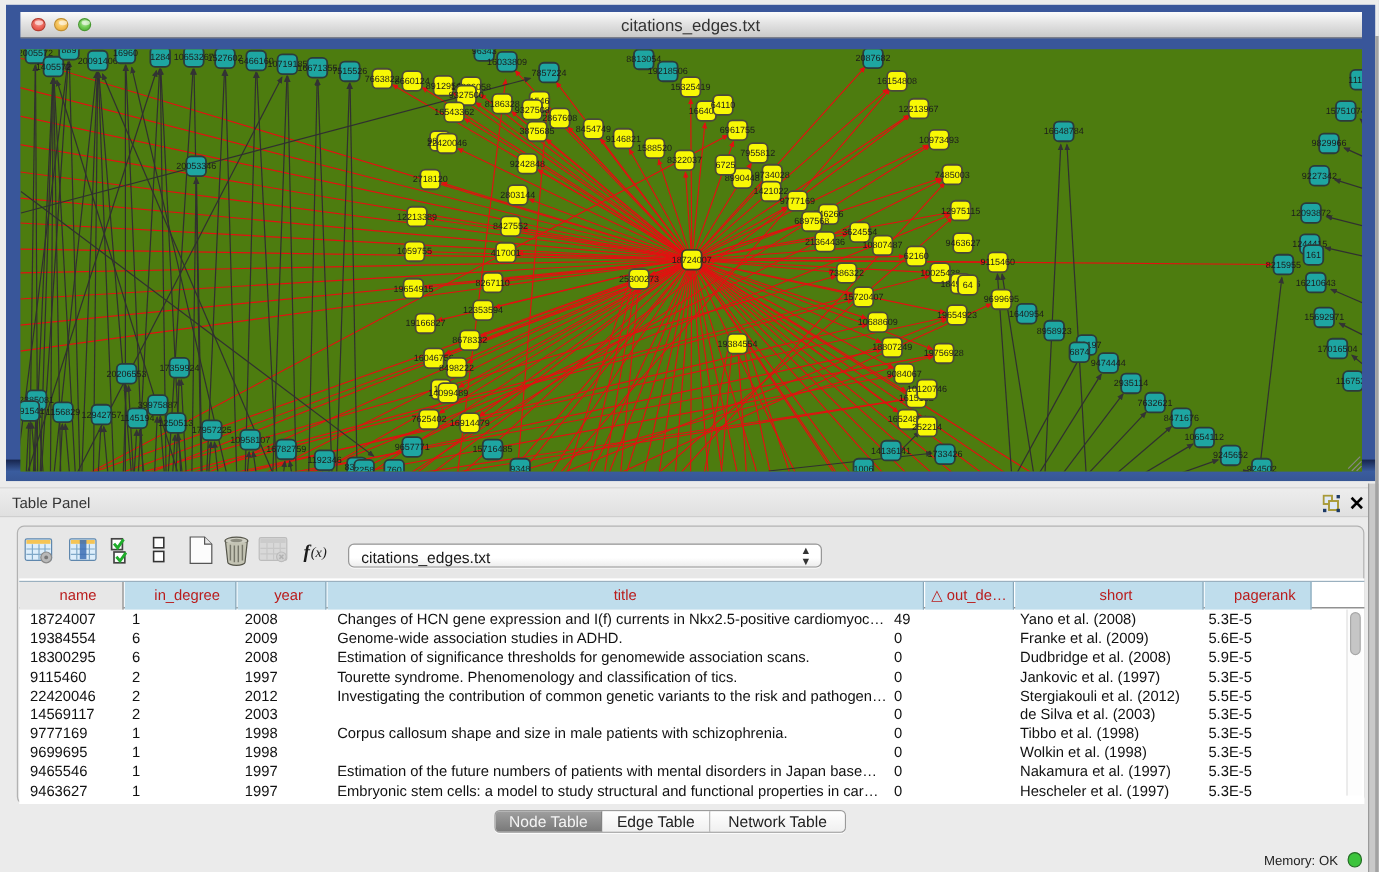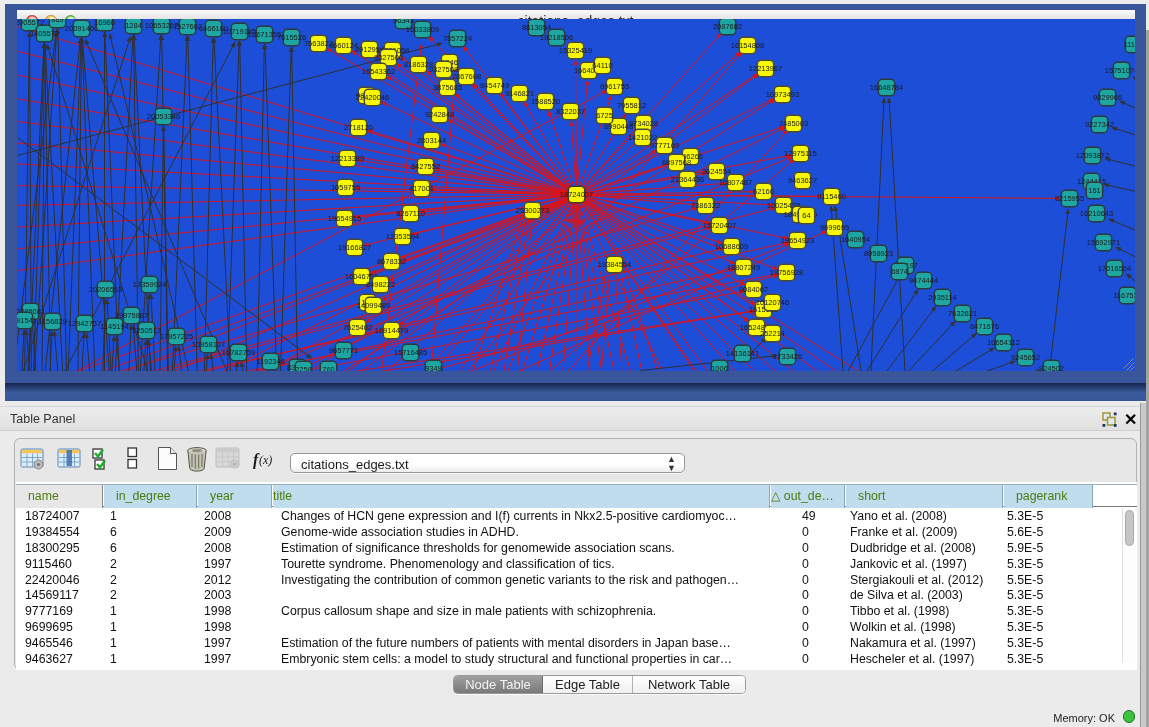--- a/index.html
+++ b/index.html
@@ -9,21 +9,21 @@
 #winbot{position:absolute;left:4.5px;top:383px;width:1141.5px;height:18px;
  background:linear-gradient(#16244c,#3a5c9e 55%,#375694)}
 #titlebar{position:absolute;left:16.5px;top:9.5px;width:1118px;height:22px;
  background:linear-gradient(#fbfbfb,#e3e3e3 45%,#c9c9c9);border-bottom:1px solid #848484}
 #titlebar .t{position:absolute;left:0;right:0;top:3.5px;text-align:center;font-size:14px;color:#323232}
 .tl{position:absolute;top:5.2px;width:11.5px;height:11.5px;border-radius:50%}
 .tl i{position:absolute;left:2.2px;top:1px;width:7px;height:4px;border-radius:50%;background:rgba(255,255,255,.55)}
 #tlr{left:9.6px;background:radial-gradient(circle at 50% 35%,#f4a79d,#ec6257 55%,#d8463a);border:1px solid #b43b30}
 #tly{left:28.9px;background:radial-gradient(circle at 50% 35%,#fbe0a2,#f5bf50 55%,#e0a23a);border:1px solid #c08e2e}
 #tlg{left:48.2px;background:radial-gradient(circle at 50% 35%,#c4ecb2,#6cc94f 55%,#4aad35);border:1px solid #46982f}
-#canvas{position:absolute;left:16.5px;top:19px;width:1118px;height:351.5px;background:#1d4ed8;overflow:hidden}
+#canvas{position:absolute;left:16.5px;top:41px;width:1118px;height:351.5px;background:#4d7c0f;overflow:hidden}
 .edges line{fill:none}
 line.re{stroke:#e31111;stroke-width:0.95}
 line.bk{stroke:#303030;stroke-width:1}
 .nl{font-size:7.5px;fill:#1c1c1c;text-anchor:middle;font-family:"Liberation Sans",sans-serif}
 
 #rstrip{position:absolute;right:0;top:30px;width:3.5px;height:697px;background:#a2a2a2}
 #rstrip2{position:absolute;right:0;top:403px;width:9px;height:324px;background:#c9c9c9;border-left:1px solid #9a9a9a}
 
 #tpanel{position:absolute;left:0;top:401px;width:1149px;height:326px;background:#ebebeb}
 #tphead{position:absolute;left:0;top:4.5px;width:1140px;height:25px;
@@ -32,31 +32,31 @@
 #tpx{position:absolute;left:1124px;top:3px;font-size:16px;font-weight:bold;color:#000}
 #container{position:absolute;left:14px;top:37px;width:1123px;height:232px;border:1px solid #b2b2b2;border-radius:6px;background:#e7e7e7}
 #toolbar{position:absolute;left:0;top:0;height:43px;width:100%}
 #combo{position:absolute;left:275px;top:14px;width:395px;height:19.5px;border:1px solid #989898;border-radius:5px;
  background:linear-gradient(#fff,#fff 60%,#ededed);box-shadow:0 1px 0 rgba(255,255,255,.7)}
 #combo .t{position:absolute;left:10px;top:2.5px;font-size:13px;color:#1a1a1a}
 #combo .a{position:absolute;right:8px;top:1px;font-size:9px;color:#333;line-height:8.5px}
 #table{position:absolute;left:1px;top:43px;width:1121px;height:188px;background:#fff}
 #thead{position:absolute;left:0;top:2px;height:22.5px;width:1121px;border-top:1px solid #9ab0bf;border-bottom:1px solid #777}
 #thead span{position:absolute;top:0;height:22.5px;background:#bfddec;border-right:1px solid #8aa8ba;
- font-size:12.3px;color:#4d7c0f;text-align:left;line-height:22px;text-indent:12px;white-space:nowrap;overflow:hidden}
+ font-size:12.3px;color:#b91c1c;text-align:center;line-height:22px;text-indent:12px;white-space:nowrap;overflow:hidden}
 #thead span.g{background:#e7e7e7;border-right:1px solid #888}
 #thead span.ti{text-indent:0}
 #rows{position:absolute;left:0;top:27px;width:1121px}
 .tr{position:relative;height:15.9px;font-size:12.3px;color:#111;white-space:nowrap}
 .tr span{position:absolute;top:0}
-.c0{left:9px}.c1{left:94px}.c2{left:188px}.c3{left:265px}.c4{left:786px}.c5{left:834px}.c6{left:991px}
+.c0{left:9px}.c1{left:94px}.c2{left:188px}.c3{left:265px}.c4{left:729px}.c5{left:834px}.c6{left:991px}
 #sbar{position:absolute;right:2px;top:26px;width:13px;height:155px;background:#fdfdfd;border-left:1px solid #e0e0e0}
 #thumb{position:absolute;left:1.5px;top:2px;width:9px;height:36px;border-radius:4.5px;background:#c6c6c6;border:1px solid #a8a8a8}
 
-#tabs{position:absolute;left:453px;top:273.5px;height:19px;display:flex;border:1px solid #9a9a9a;border-radius:4.5px;overflow:hidden;box-shadow:0 1px 0 rgba(255,255,255,.8)}
+#tabs{position:absolute;left:412px;top:273.5px;height:19px;display:flex;border:1px solid #9a9a9a;border-radius:4.5px;overflow:hidden;box-shadow:0 1px 0 rgba(255,255,255,.8)}
 #tabs div{height:19px;font-size:13px;line-height:18px;text-align:center;background:linear-gradient(#fff,#eee);color:#222}
 #tabs .sel{background:linear-gradient(#9f9f9f,#747474);color:#f4f4f4;border-right:1px solid #6e6e6e}
 #tabs .mid{border-right:1px solid #b0b0b0}
 #mem{position:absolute;right:34px;top:310.5px;font-size:11px;color:#222}
 #memdot{position:absolute;right:14px;top:309px;width:12.5px;height:12.5px;border-radius:50%;background:#3cc43c;border:1.5px solid #266e26}
 </style></head>
 <body>
 <div id="stage">
   <div id="win"></div>
   <div id="winbot"></div>

